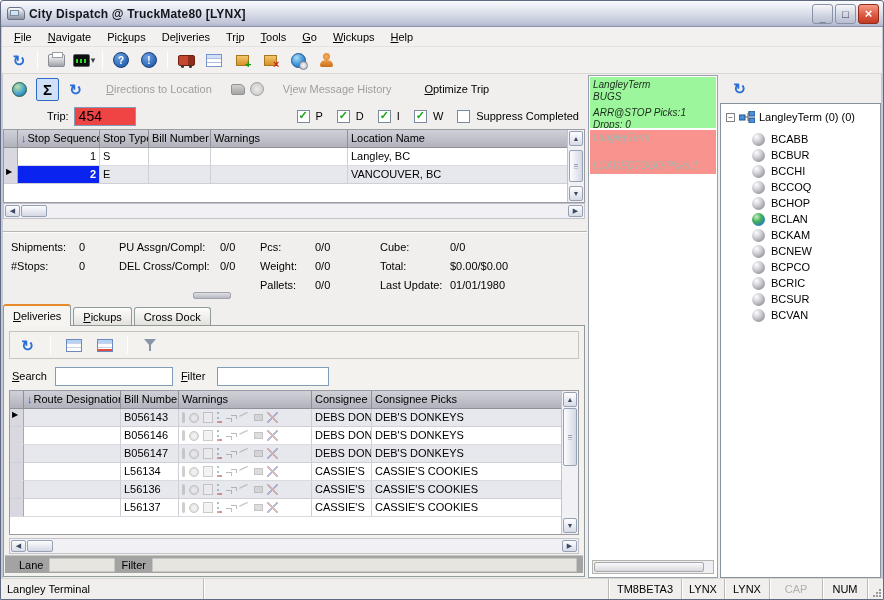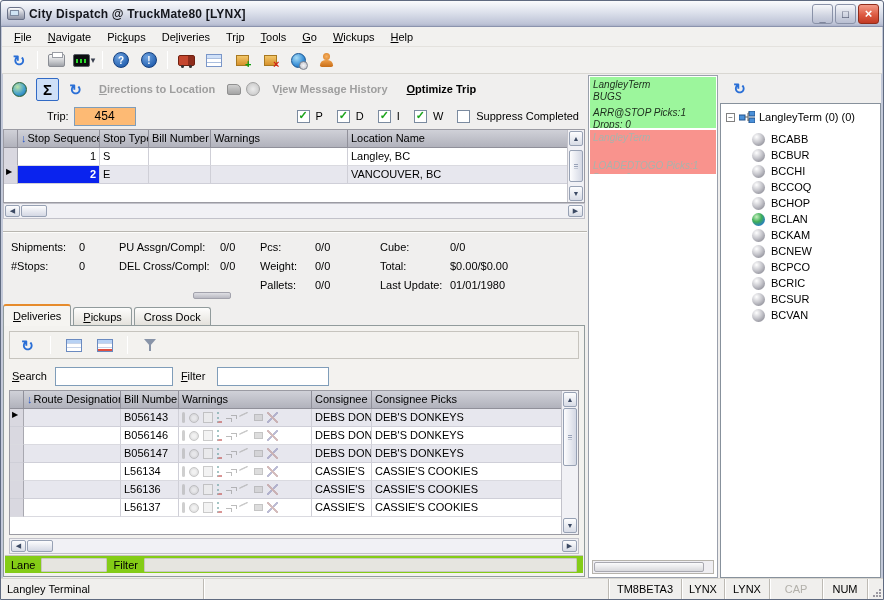--- a/index.html
+++ b/index.html
@@ -68,29 +68,29 @@
   .left  { position:absolute; left:2px;  top:74px; width:584px; height:503px; }
   .mid   { position:absolute; left:587px; top:74px; width:130px; height:503px; background:#fff; border:1px solid #9aa0ac;font-style:italic; }
   .right { position:absolute; left:719px; top:74px; width:163px; height:503px; }
 
   
   .trip-toolbar { position:absolute; top:0; left:0; right:0; height:28px; display:flex; align-items:center; gap:5px; padding-left:5px; }
   .small-btn { width:23px; height:23px; display:flex; align-items:center; justify-content:center; }
   .small-btn.pressed { border:1px solid #316ac5; background:#cfe0f7; border-radius:2px; }
   .sigma { font-size:15px; font-weight:bold; color:#000; }
   .ico-globe2 { width:15px; height:15px; border-radius:50%; background:radial-gradient(circle at 35% 30%, #bce4a8, #3f9ccc 60%, #1c5f96); border:1px solid #275f33; }
-  .link { margin:0 7px; color:#000;font-weight:bold; }
+  .link { margin:0 14px; color:#000; }
   .link.disabled { color:#9e9e9e; }
   .ico-note-gray { width:14px; height:11px; background:linear-gradient(#d0d0d0,#a4a4a4); border-radius:2px 5px 2px 2px; border:1px solid #909090; }
   .ico-clock-gray { width:14px; height:14px; border-radius:50%; border:1px solid #a0a0a0; background:radial-gradient(#ececec,#c2c2c2); }
 
   
   .trip-row { position:absolute; top:28px; left:0; right:0; height:26px; display:flex; align-items:center; padding-left:6px; }
   .trip-label { margin-right:5px;margin-left:38px; }
-  .trip-field { width:62px; height:19px; background:#fdba74; border:1px solid #7f9db9; padding-left:20px; font-size:12px; display:flex; align-items:center; }
+  .trip-field { width:62px; height:19px; background:#ef4444; border:1px solid #7f9db9; padding-left:4px; font-size:14px; display:flex; align-items:center; }
   .checks { margin-left:auto; display:flex; align-items:center; gap:6px; padding-right:8px; }
   .chk { width:13px; height:13px; background:#fff; border:1px solid #7b8ba0; display:flex; align-items:center; justify-content:center; }
   .chk .mark { color:#1da51d; font-size:11px; font-weight:bold; line-height:1; transform:translateY(-1px); }
   .chk-label { margin-right:8px; }
   .chk-label.last { margin-right:0; }
 
   
   .grid { position:absolute; background:#fff; border:1px solid #9b9ba3; }
   .grid-top { top:54px; left:0; right:2px; height:74px; }
   .grow { display:flex; height:18px; }
@@ -163,21 +163,21 @@
   .w-stairs { width:10px; height:8px; position:relative; }
   .w-stairs::before { content:""; position:absolute; left:0; bottom:0; width:5px; height:3px; border-top:1px solid #909090; border-right:1px solid #909090; }
   .w-stairs::after { content:""; position:absolute; left:5px; bottom:3px; width:5px; height:3px; border-top:1px solid #909090; border-right:1px solid #909090; }
   .w-crane { width:10px; height:9px; border-top:2px solid #a8a8a8; transform:rotate(-25deg); border-radius:2px; }
   .w-pallet { width:9px; height:7px; background:#c8c8c8; border:1px solid #a0a0a0; }
   .w-nostack { width:11px; height:11px;
     background:linear-gradient(45deg, transparent 44%, #b89090 44% 56%, transparent 56%),
                linear-gradient(-45deg, transparent 44%, #9090b8 44% 56%, transparent 56%); }
 
   
-  .gfooter { position:absolute; top:229px; left:1px; right:1px; height:18px; background:#84cc16; border-top:1px solid #c6c4be; display:flex; align-items:center; }
+  .gfooter { position:absolute; top:229px; left:1px; right:1px; height:18px; background:#a3a3a3; border-top:1px solid #c6c4be; display:flex; align-items:center;padding-left:8px; }
   .gf-label { padding:0 6px; }
   .gf-cell { height:14px; background:#e6e5e0; border:1px solid #c9c7c1; border-radius:1px; }
   .gf-c1 { width:66px; } .gf-c2 { flex:1; margin-right:6px; }
 
   
   .card { position:absolute; left:1px; right:1px; padding:2px 3px; font-size:10px; line-height:12px; overflow:hidden; }
   .card1 { top:1px; height:51px; background:#9cf69c; color:#1c2c1c; }
   .card2 { top:54px; height:44px; background:#f9938d; color:#a9b3ac; }
   .card .gapline { height:4px; }
   .mid-hscroll { position:absolute; left:3px; right:3px; bottom:3px; height:14px; background:#efeef2; border:1px solid #b6b3ac; }

